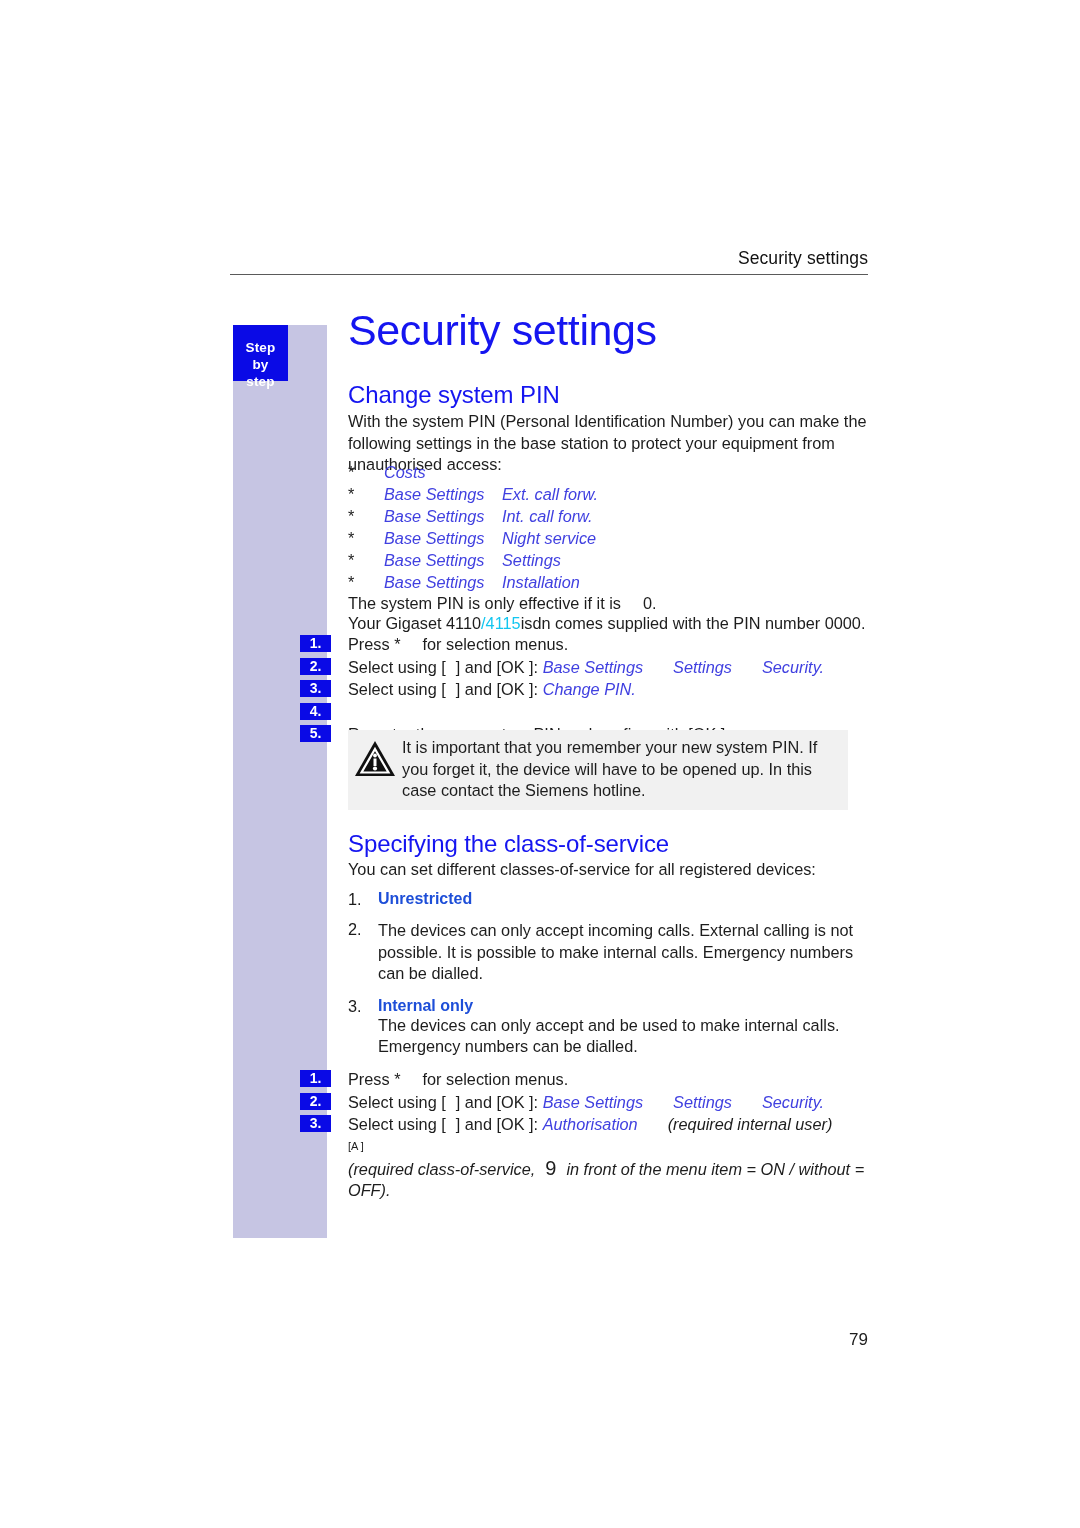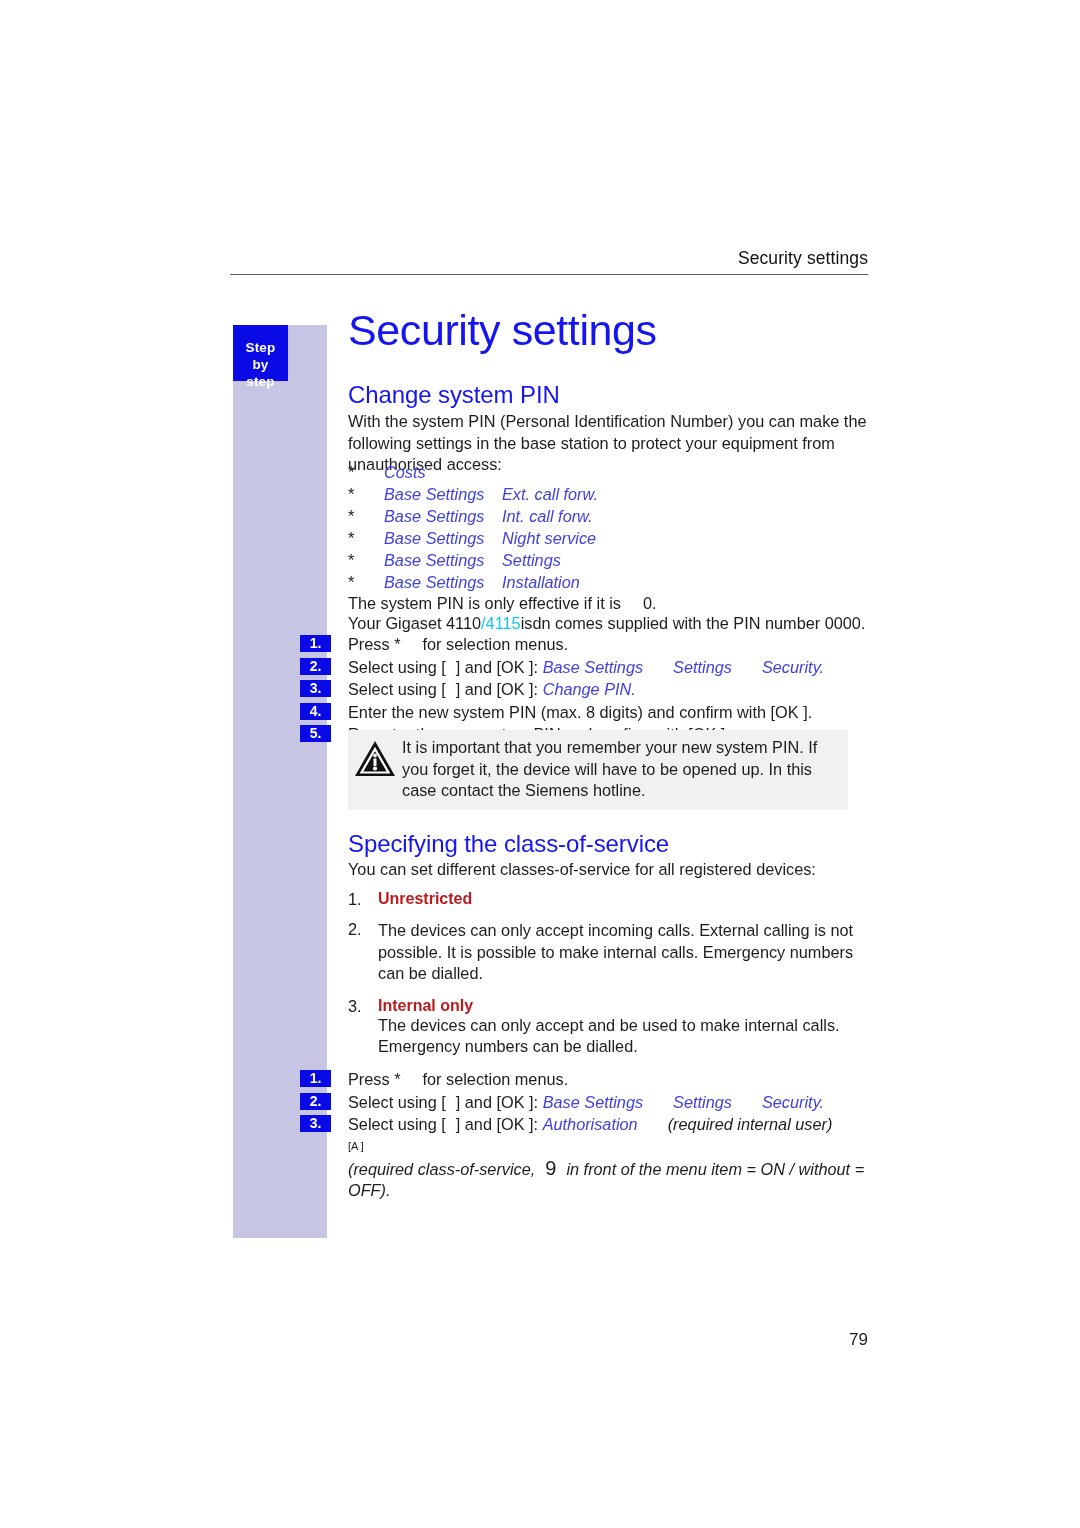--- a/index.html
+++ b/index.html
@@ -168,21 +168,21 @@
   }
   .notebox .note-text {
     font-size: 16.3px;
     line-height: 21.5px;
     color: #1d1d1d;
   }
 
   
   .cos-item { position: relative; padding-left: 30px; margin-top: 12px; }
   .cos-num { position: absolute; left: 0; top: 0; font-size: 16.3px; }
-  .cos-name { font-size: 16px; font-weight: bold; color: #b91c1c; }
+  .cos-name { font-size: 16px; font-weight: bold; color: #1d4ed8; }
   .cos-desc { font-size: 16.3px; line-height: 21.5px; color: #1d1d1d; }
 
   
   .folio {
     position: absolute;
     left: 230px;
     top: 1330px;
     width: 638px;
     text-align: right;
     font-size: 17px;
@@ -265,21 +265,20 @@
   </div>
 
   <div class="step-row">
     <span class="step-num">3.</span>
     <span>Select using [</span><span class="gap-sm"></span><span>] and [OK ]:</span>
     <span class="it-blue">Change PIN.</span>
   </div>
 
   <div class="step-row">
     <span class="step-num">4.</span>
-    <span>Enter the new system PIN (max. 8 digits) and confirm with [OK ].</span>
   </div>
 
   <div class="step-row">
     <span class="step-num">5.</span>
     <span>Re-enter the new system PIN and confirm with [OK ].</span>
   </div>
 </div>
 
 <div class="notebox">
   <div class="warn-icon">

